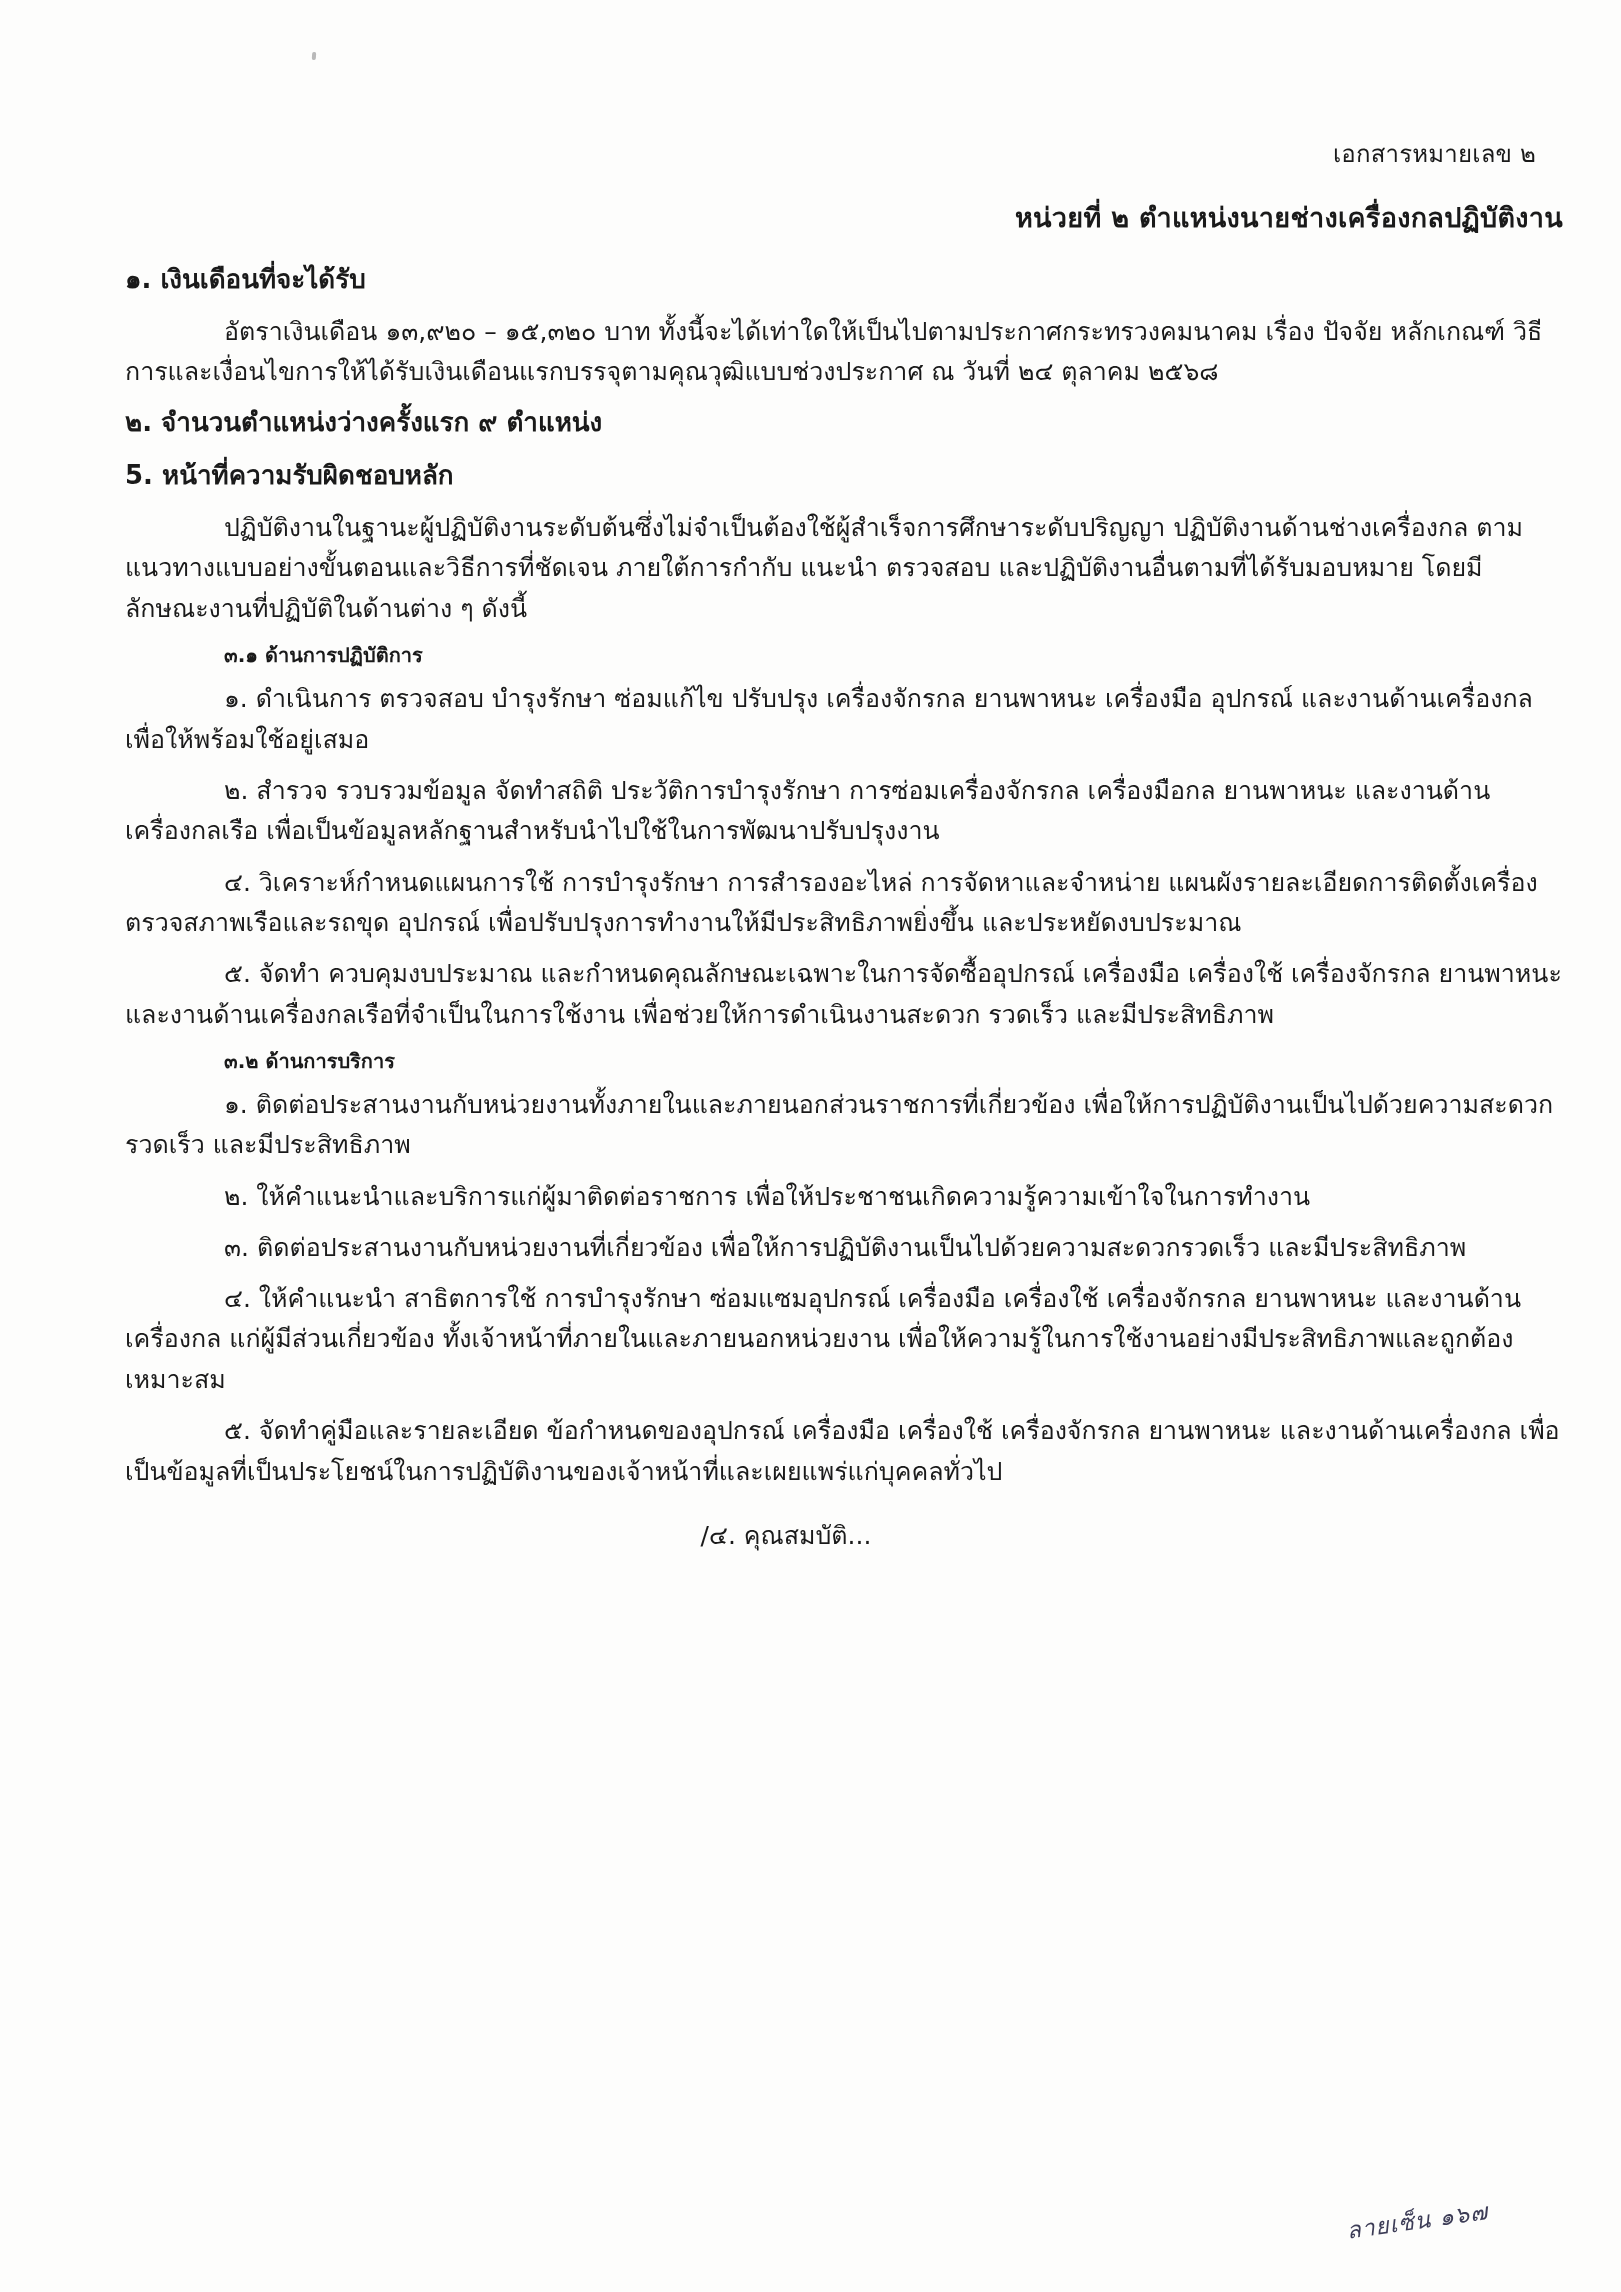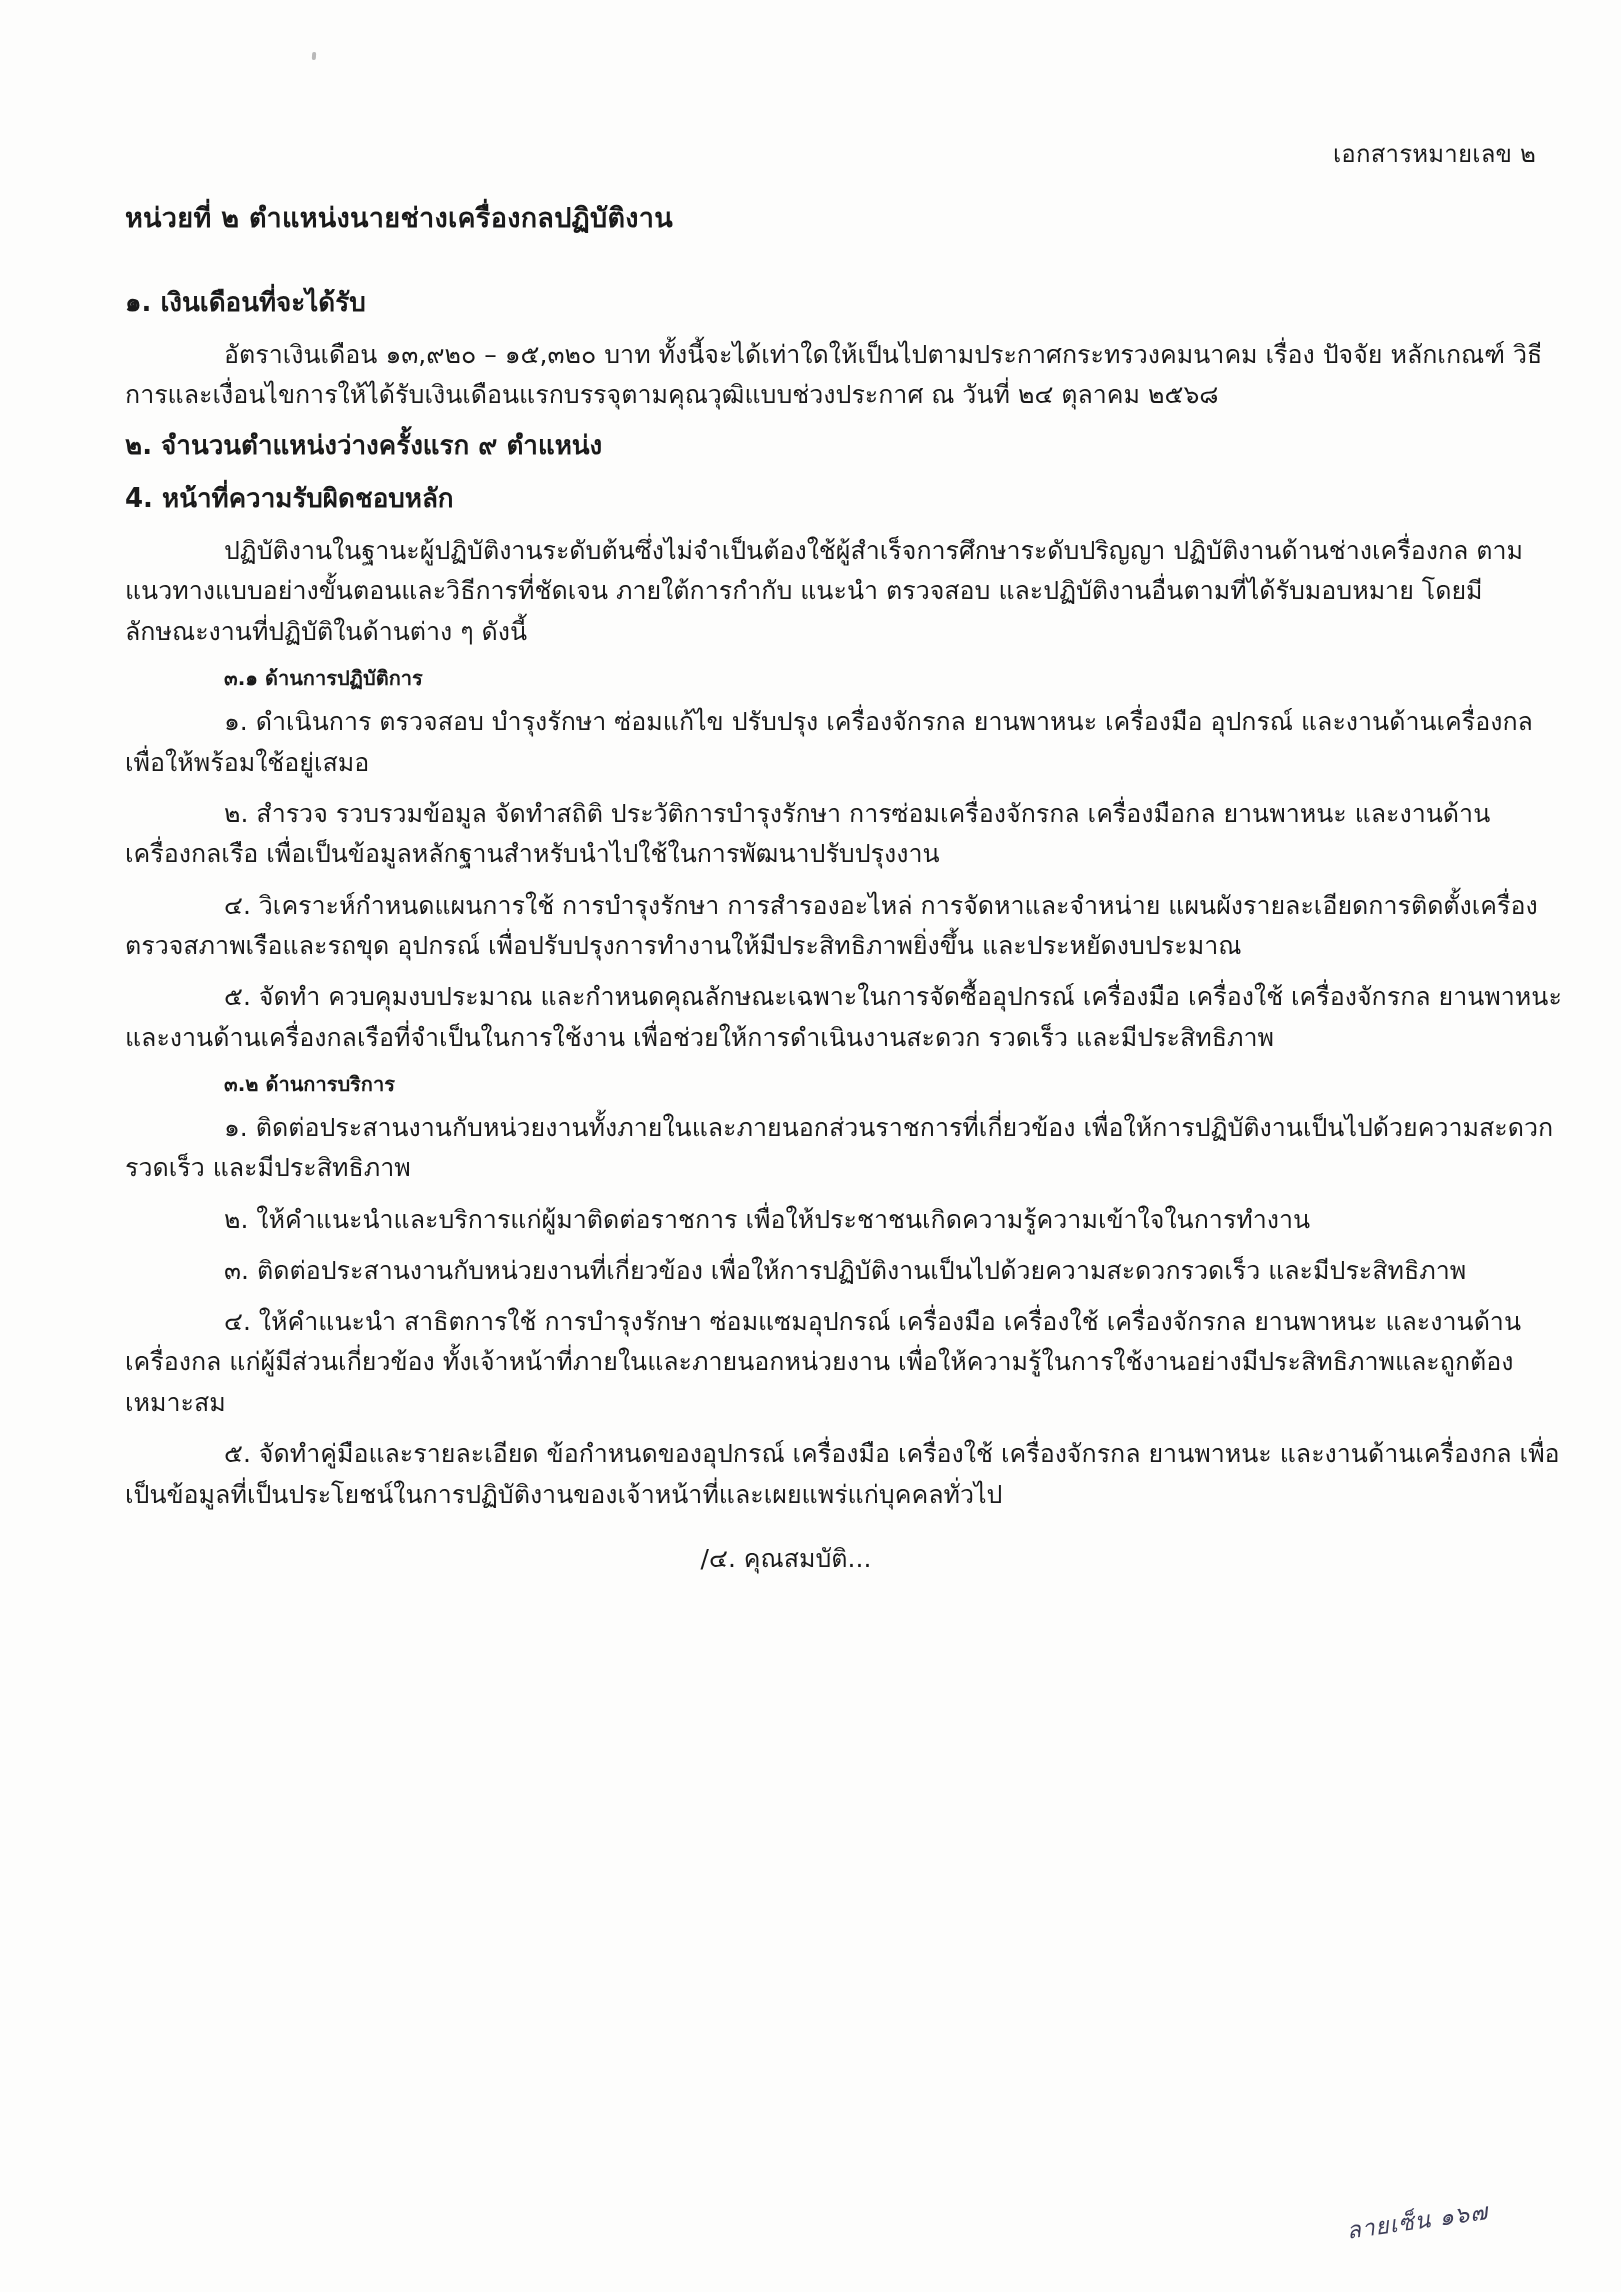--- a/index.html
+++ b/index.html
@@ -20,24 +20,24 @@
     padding: 134px 59px 54px 125px;
     overflow: hidden;
   }
   .doc-ref {
     text-align: right;
     font-size: 24px;
     margin: 0 27px 23px 0;
     letter-spacing: 0.2px;
   }
   .doc-title {
-    text-align: left;
+    text-align: right;
     font-size: 27px;
     font-weight: bold;
-    margin: 0 0 44px 0;
+    margin: 0 0 21px 0;
     letter-spacing: 0.3px;
   }
   .heading {
     font-size: 26px;
     font-weight: bold;
     margin: 0 0 12.5px 0;
     line-height: 1.5;
   }
   .subheading {
     font-size: 20px;
@@ -97,21 +97,21 @@
 
   <div class="doc-ref">เอกสารหมายเลข ๒</div>
 
   <div class="doc-title">หน่วยที่ ๒  ตำแหน่งนายช่างเครื่องกลปฏิบัติงาน</div>
 
   <div class="heading">๑. เงินเดือนที่จะได้รับ</div>
   <div class="para">อัตราเงินเดือน ๑๓,๙๒๐ – ๑๕,๓๒๐ บาท ทั้งนี้จะได้เท่าใดให้เป็นไปตามประกาศกระทรวงคมนาคม เรื่อง ปัจจัย หลักเกณฑ์ วิธีการและเงื่อนไขการให้ได้รับเงินเดือนแรกบรรจุตามคุณวุฒิแบบช่วงประกาศ ณ วันที่ ๒๔ ตุลาคม ๒๕๖๘</div>
 
   <div class="inline-head">๒. จำนวนตำแหน่งว่างครั้งแรก  ๙  ตำแหน่ง</div>
 
-  <div class="heading">4. หน้าที่ความรับผิดชอบหลัก</div>
+  <div class="heading">5. หน้าที่ความรับผิดชอบหลัก</div>
   <div class="para">ปฏิบัติงานในฐานะผู้ปฏิบัติงานระดับต้นซึ่งไม่จำเป็นต้องใช้ผู้สำเร็จการศึกษาระดับปริญญา ปฏิบัติงานด้านช่างเครื่องกล ตามแนวทางแบบอย่างขั้นตอนและวิธีการที่ชัดเจน ภายใต้การกำกับ แนะนำ ตรวจสอบ และปฏิบัติงานอื่นตามที่ได้รับมอบหมาย โดยมีลักษณะงานที่ปฏิบัติในด้านต่าง ๆ ดังนี้</div>
 
   <div class="subheading">๓.๑ ด้านการปฏิบัติการ</div>
   <div class="para">๑. ดำเนินการ ตรวจสอบ บำรุงรักษา ซ่อมแก้ไข ปรับปรุง เครื่องจักรกล ยานพาหนะ เครื่องมือ อุปกรณ์ และงานด้านเครื่องกล เพื่อให้พร้อมใช้อยู่เสมอ</div>
   <div class="para">๒. สำรวจ รวบรวมข้อมูล จัดทำสถิติ ประวัติการบำรุงรักษา การซ่อมเครื่องจักรกล เครื่องมือกล ยานพาหนะ และงานด้านเครื่องกลเรือ เพื่อเป็นข้อมูลหลักฐานสำหรับนำไปใช้ในการพัฒนาปรับปรุงงาน</div>
   <div class="para">๔. วิเคราะห์กำหนดแผนการใช้ การบำรุงรักษา การสำรองอะไหล่ การจัดหาและจำหน่าย แผนผังรายละเอียดการติดตั้งเครื่องตรวจสภาพเรือและรถขุด อุปกรณ์ เพื่อปรับปรุงการทำงานให้มีประสิทธิภาพยิ่งขึ้น และประหยัดงบประมาณ</div>
   <div class="para">๕. จัดทำ ควบคุมงบประมาณ และกำหนดคุณลักษณะเฉพาะในการจัดซื้ออุปกรณ์ เครื่องมือ เครื่องใช้ เครื่องจักรกล ยานพาหนะ และงานด้านเครื่องกลเรือที่จำเป็นในการใช้งาน เพื่อช่วยให้การดำเนินงานสะดวก รวดเร็ว และมีประสิทธิภาพ</div>
 
   <div class="subheading">๓.๒ ด้านการบริการ</div>
   <div class="para">๑. ติดต่อประสานงานกับหน่วยงานทั้งภายในและภายนอกส่วนราชการที่เกี่ยวข้อง เพื่อให้การปฏิบัติงานเป็นไปด้วยความสะดวกรวดเร็ว และมีประสิทธิภาพ</div>

